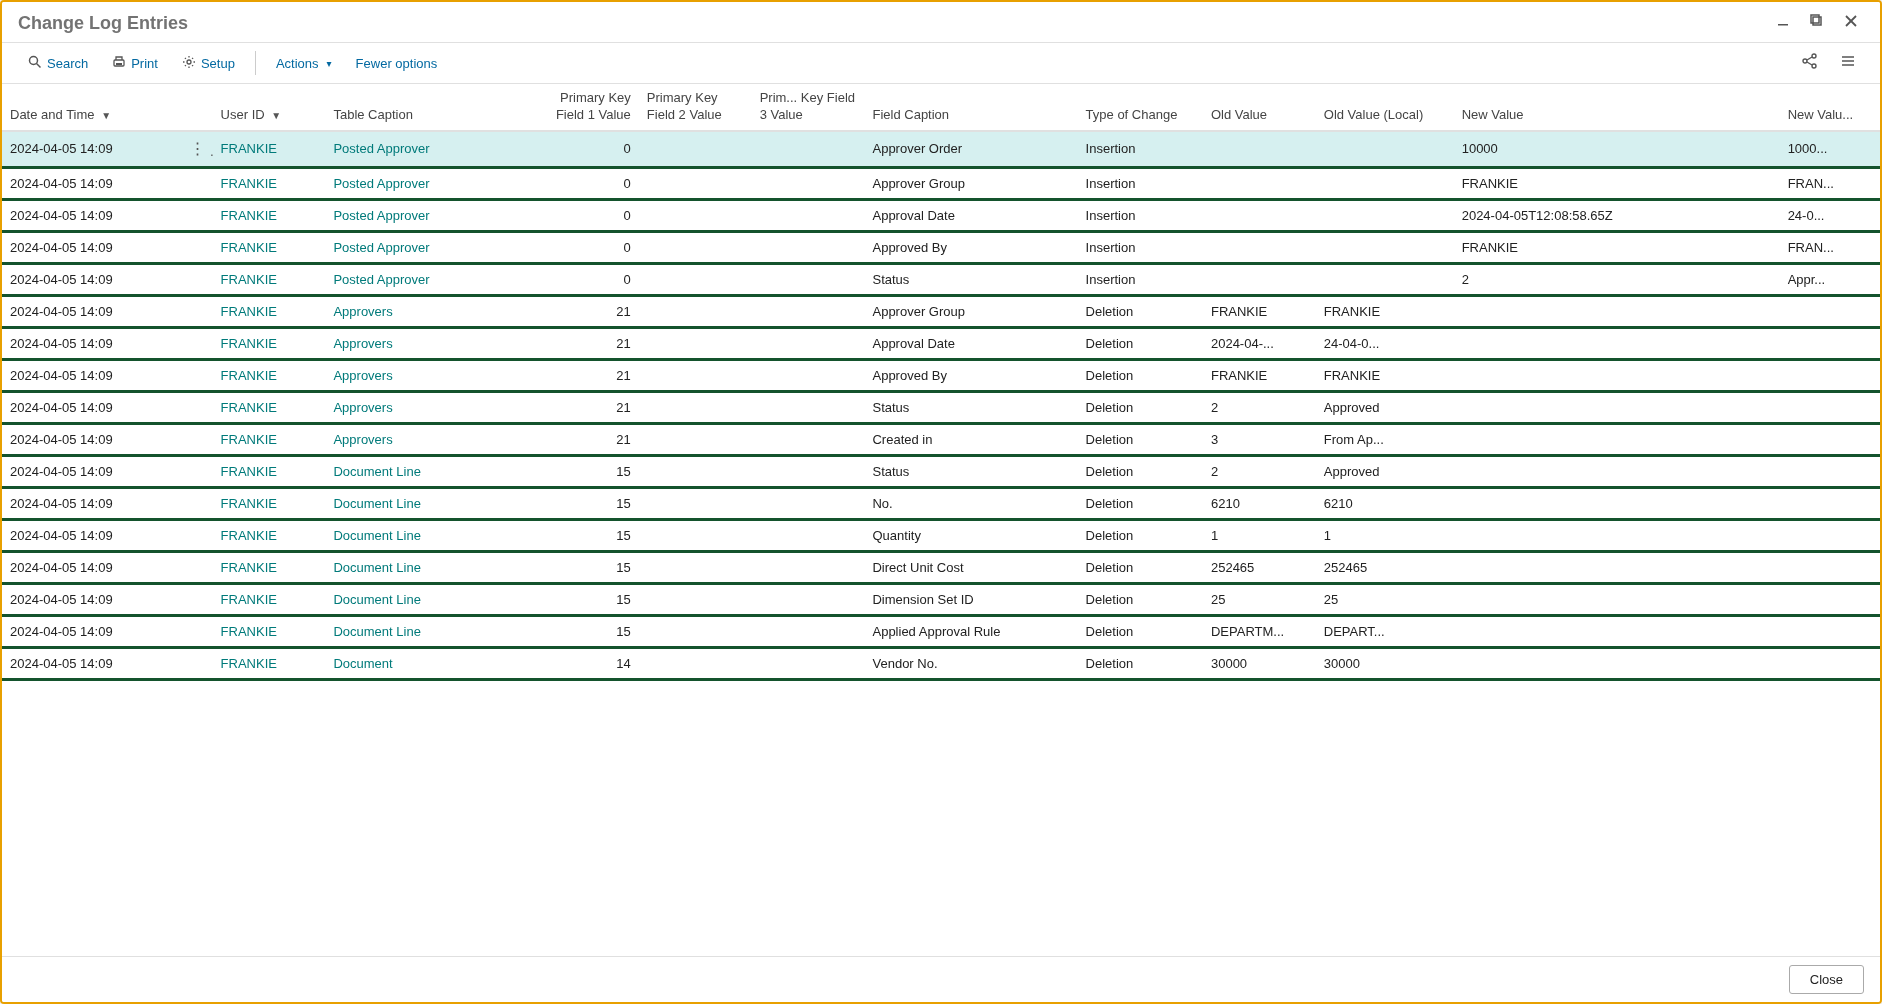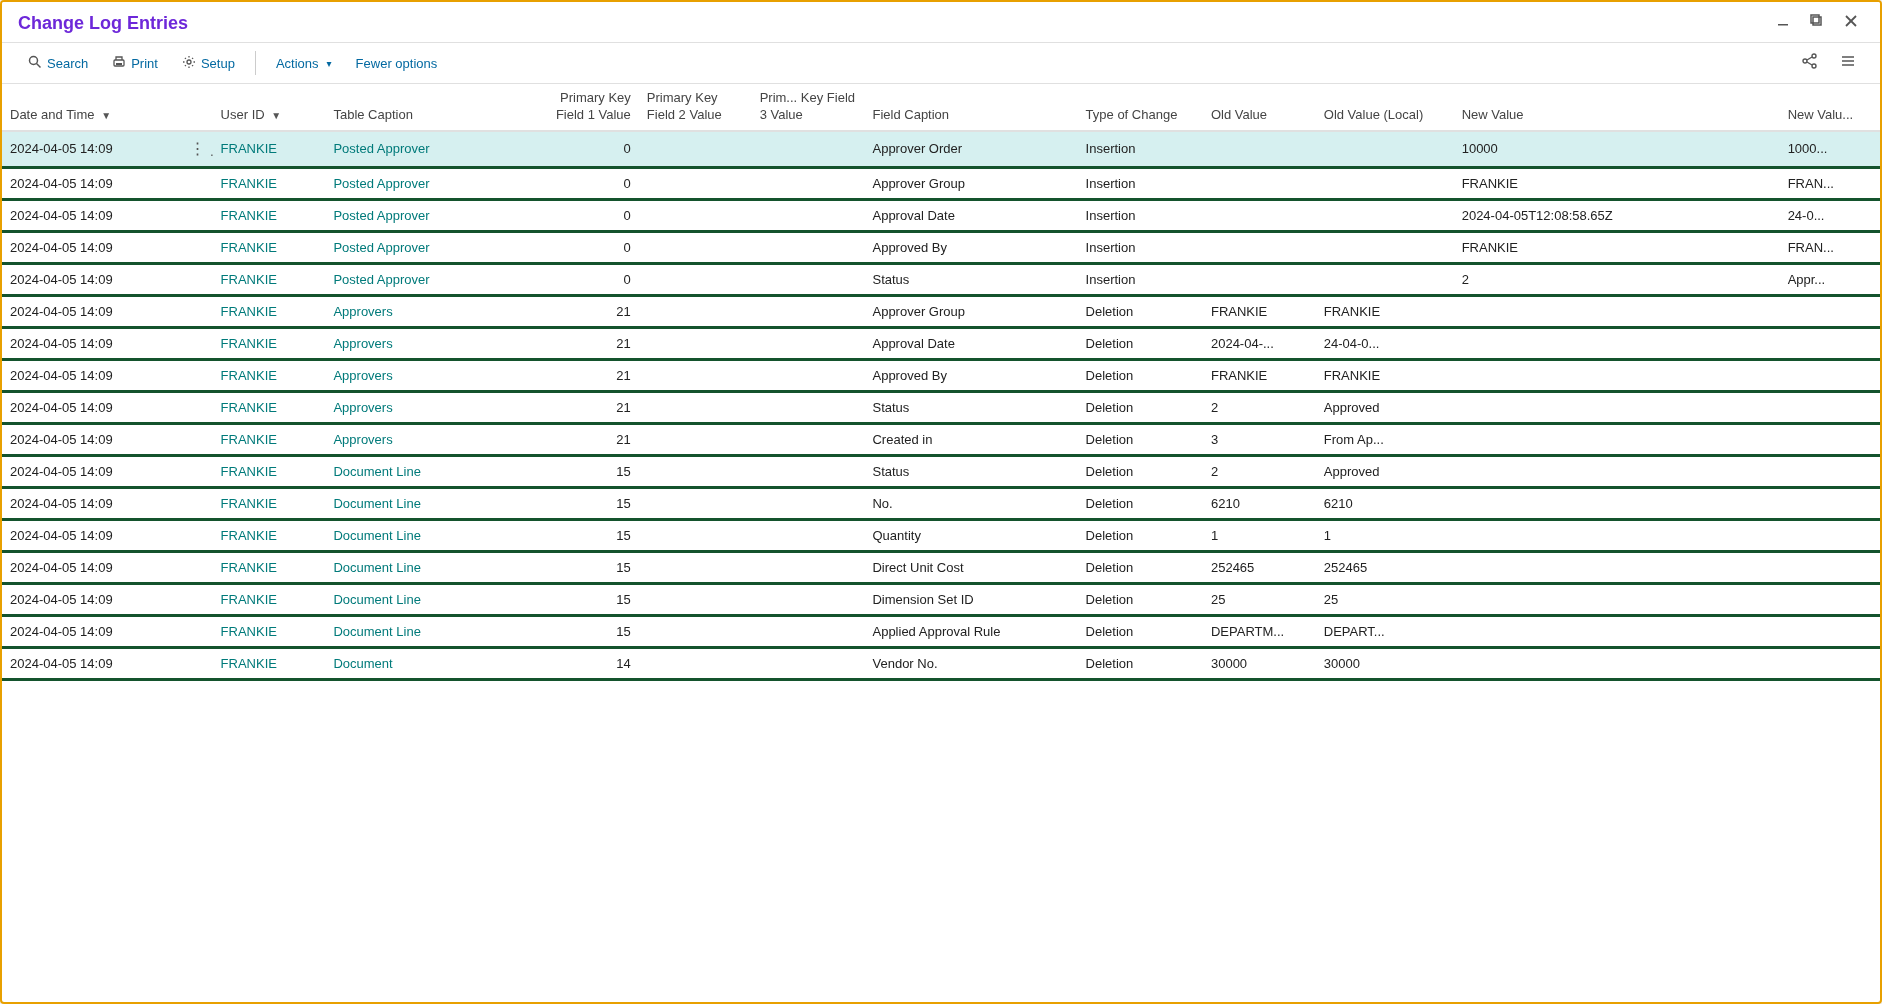--- a/index.html
+++ b/index.html
@@ -27,21 +27,21 @@
       display: flex;
       align-items: center;
       justify-content: space-between;
       padding: 10px 16px 8px 16px;
       border-bottom: 1px solid #e0e0e0;
       background: #fff;
     }
     .title-text {
       font-size: 18px;
       font-weight: 600;
-      color: #6d28d9;
+      color: #737373;
     }
     .title-controls {
       display: flex;
       align-items: center;
       gap: 8px;
     }
     .title-btn {
       background: none;
       border: none;
       cursor: pointer;
@@ -566,13 +566,16 @@
             <td class="col-typeofchange">Deletion</td>
             <td class="col-oldvalue">30000</td>
             <td class="col-oldvaluelocal">30000</td>
             <td class="col-newvalue"></td>
             <td class="col-newvalue2"></td>
           </tr>
         </tbody>
     </table>
   </div>
 
+  <div class="footer">
+    <button class="close-btn">Close</button>
+  </div>
 </div>
 
 </body></html>

